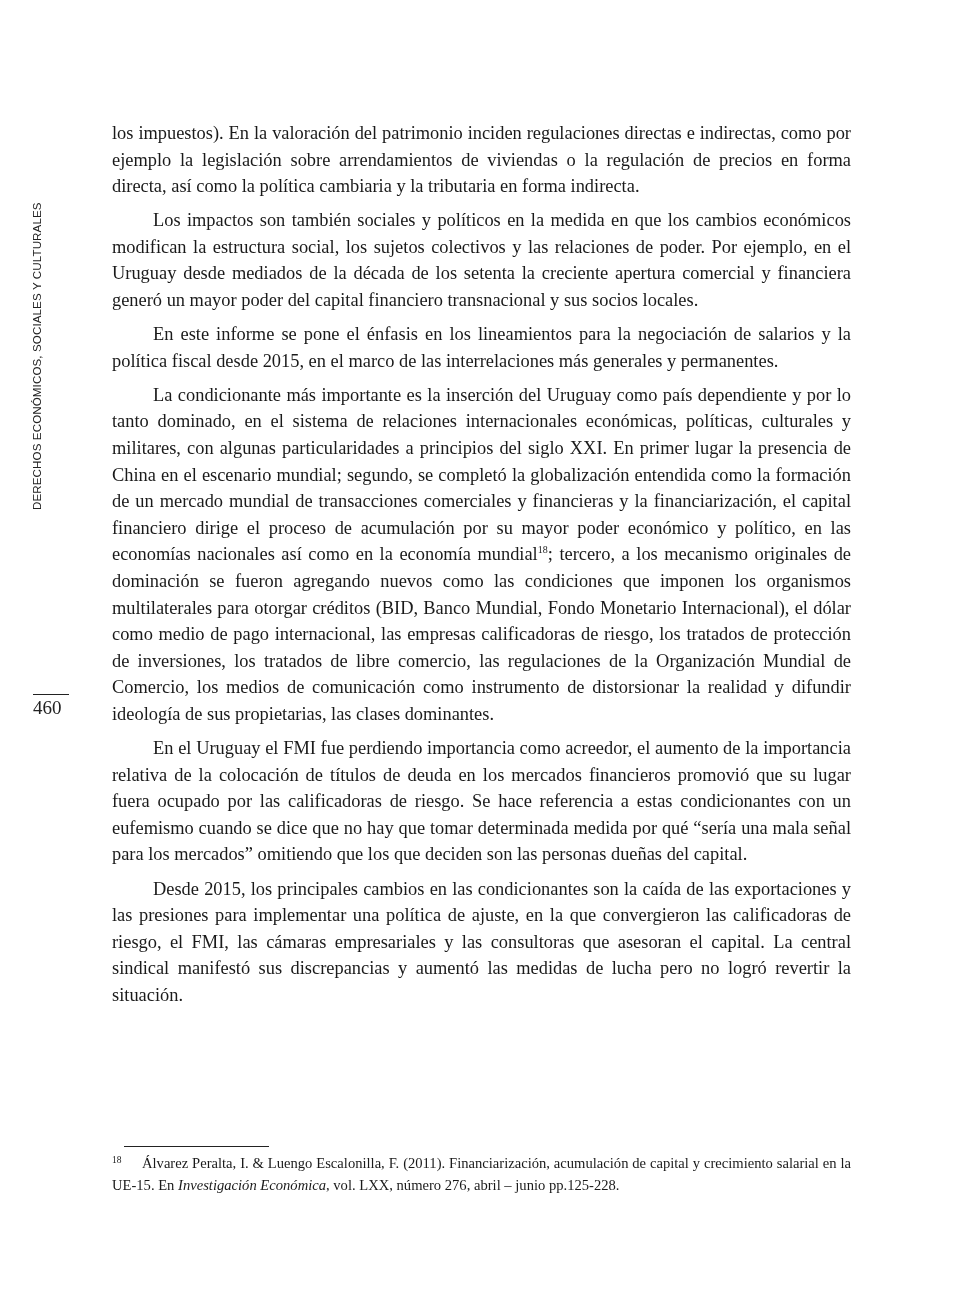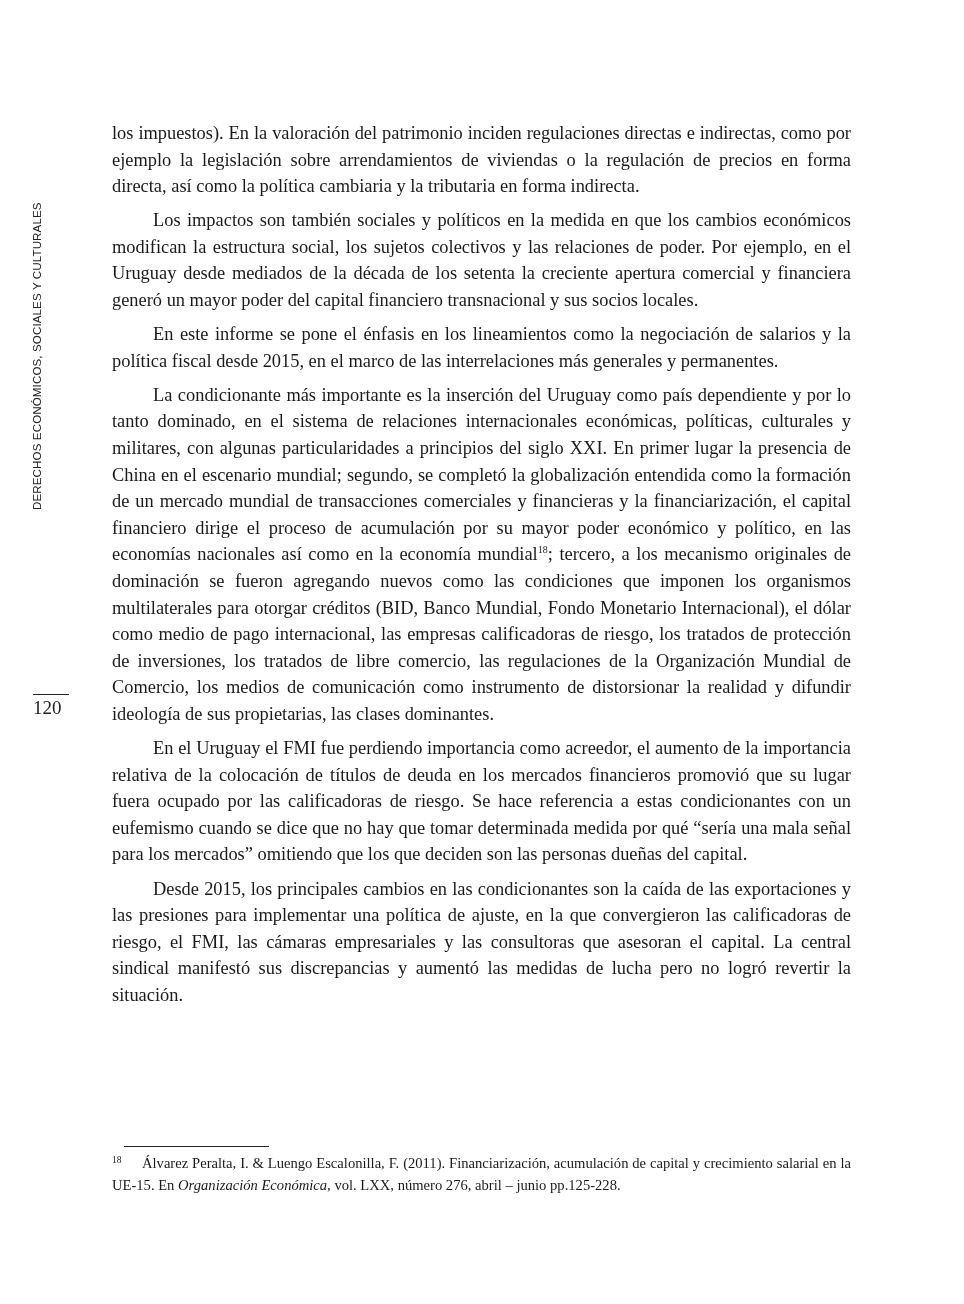--- a/index.html
+++ b/index.html
@@ -91,25 +91,25 @@
     .footnote em {
       font-style: italic;
     }
   </style>
 </head>
 <body>
 
 <div class="side-header">DERECHOS ECONÓMICOS, SOCIALES Y CULTURALES</div>
 
 <div class="page-rule"></div>
-<div class="page-number">120</div>
+<div class="page-number">460</div>
 
 <div class="body-text">
   <p class="para first">los impuestos). En la valoración del patrimonio inciden regulaciones directas e indirectas, como por ejemplo la legislación sobre arrendamientos de viviendas o la regulación de pre­cios en forma directa, así como la política cambiaria y la tributaria en forma indirecta.</p>
   <p class="para">Los impactos son también sociales y políticos en la medida en que los cambios eco­nómicos modifican la estructura social, los sujetos colectivos y las relaciones de poder. Por ejemplo, en el Uruguay desde mediados de la década de los setenta la creciente apertura comercial y financiera generó un mayor poder del capital financiero transnacional y sus socios locales.</p>
-  <p class="para">En este informe se pone el énfasis en los lineamientos como la negociación de salarios y la política fiscal desde 2015, en el marco de las interrelaciones más generales y permanentes.</p>
+  <p class="para">En este informe se pone el énfasis en los lineamientos para la negociación de salarios y la política fiscal desde 2015, en el marco de las interrelaciones más generales y permanentes.</p>
   <p class="para"><span>La condicionante más importante es la inserción del Uruguay como país dependiente y por lo tanto dominado, en el sistema de relaciones internacionales económicas, políticas, culturales y militares, con algunas particularidades a principios del siglo XXI. En primer lu­gar la presencia de China en el escenario mundial; segundo, se completó la globalización entendida como la formación de un mercado mundial de transacciones comerciales y fi­nancieras y la financiarización, el capital financiero dirige el proceso de acumulación por su mayor poder económico y político, en las economías nacionales así como en la economía mundial</span><sup>18</sup><span>; tercero, a los mecanismo originales de dominación se fueron agregando nue­vos como las condiciones que imponen los organismos multilaterales para otorgar créditos (BID, Banco Mundial, Fondo Monetario Internacional), el dólar como medio de pago in­ternacional, las empresas calificadoras de riesgo, los tratados de protección de inversiones, los tratados de libre comercio, las regulaciones de la Organización Mundial de Comercio, los medios de comunicación como instrumento de distorsionar la realidad y difundir ideo­logía de sus propietarias, las clases dominantes.</span></p>
   <p class="para">En el Uruguay el FMI fue perdiendo importancia como acreedor, el aumento de la importancia relativa de la colocación de títulos de deuda en los mercados financieros pro­movió que su lugar fuera ocupado por las calificadoras de riesgo. Se hace referencia a estas condicionantes con un eufemismo cuando se dice que no hay que tomar determinada me­dida por qué “sería una mala señal para los mercados” omitiendo que los que deciden son las personas dueñas del capital.</p>
   <p class="para">Desde 2015, los principales cambios en las condicionantes son la caída de las expor­taciones y las presiones para implementar una política de ajuste, en la que convergieron las calificadoras de riesgo, el FMI, las cámaras empresariales y las consultoras que asesoran el capital. La central sindical manifestó sus discrepancias y aumentó las medidas de lucha pero no logró revertir la situación.</p>
 </div>
 
 <div class="footnote-rule"></div>
-<div class="footnote"><span class="fn-num">18</span><span>Álvarez Peralta, I. &amp; Luengo Escalonilla, F. (2011). Financiarización, acumulación de capital y crecimiento salarial en la UE-15. En </span><em>Organización Económica</em><span>, vol. LXX, número 276, abril – junio pp.125-228.</span></div>
+<div class="footnote"><span class="fn-num">18</span><span>Álvarez Peralta, I. &amp; Luengo Escalonilla, F. (2011). Financiarización, acumulación de capital y crecimiento salarial en la UE-15. En </span><em>Investigación Económica</em><span>, vol. LXX, número 276, abril – junio pp.125-228.</span></div>
 
 </body></html>

